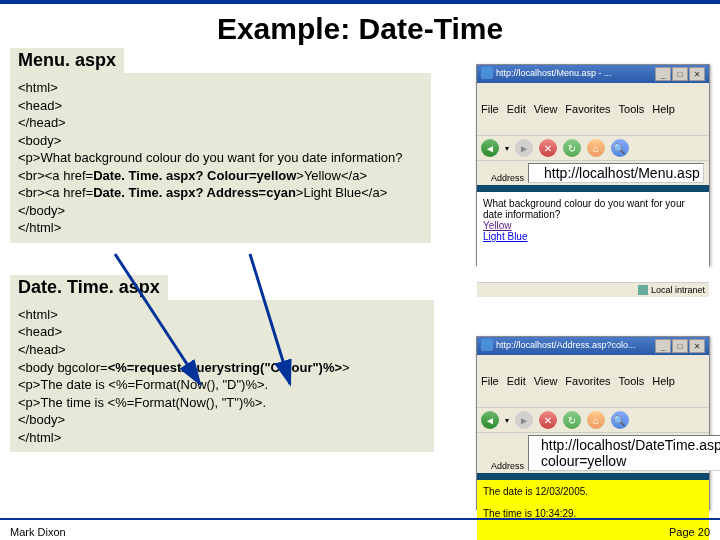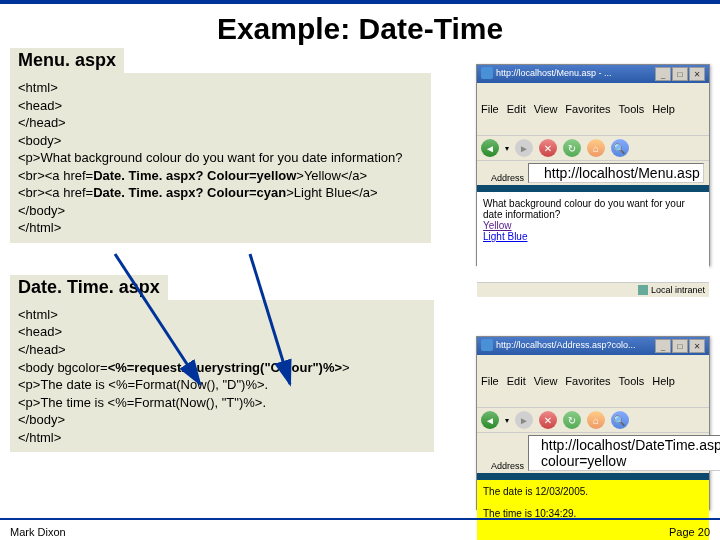--- a/index.html
+++ b/index.html
@@ -48,21 +48,21 @@
   <div class="title">Example: Date-Time</div>
 
   <div class="section-label">Menu. aspx</div>
   <div class="code-block">
     <div>&lt;html&gt;</div>
     <div> &lt;head&gt;</div>
     <div> &lt;/head&gt;</div>
     <div> &lt;body&gt;</div>
     <div>  &lt;p&gt;What background colour do you want for you date information?</div>
     <div><span>   &lt;br&gt;&lt;a href=</span><span class="bold">Date. Time. aspx? Colour=yellow</span><span>&gt;Yellow&lt;/a&gt;</span></div>
-    <div><span>   &lt;br&gt;&lt;a href=</span><span class="bold">Date. Time. aspx? Colour=cyan</span><span>&gt;Light Blue&lt;/a&gt;</span></div>
+    <div><span>   &lt;br&gt;&lt;a href=</span><span class="bold">Date. Time. aspx? Address=cyan</span><span>&gt;Light Blue&lt;/a&gt;</span></div>
     <div> &lt;/body&gt;</div>
     <div>&lt;/html&gt;</div>
   </div>
 
   <div style="height:22px"></div>
   <div class="section-label">Date. Time. aspx</div>
   <div class="code-block2">
     <div>&lt;html&gt;</div>
     <div> &lt;head&gt;</div>
     <div> &lt;/head&gt;</div>

